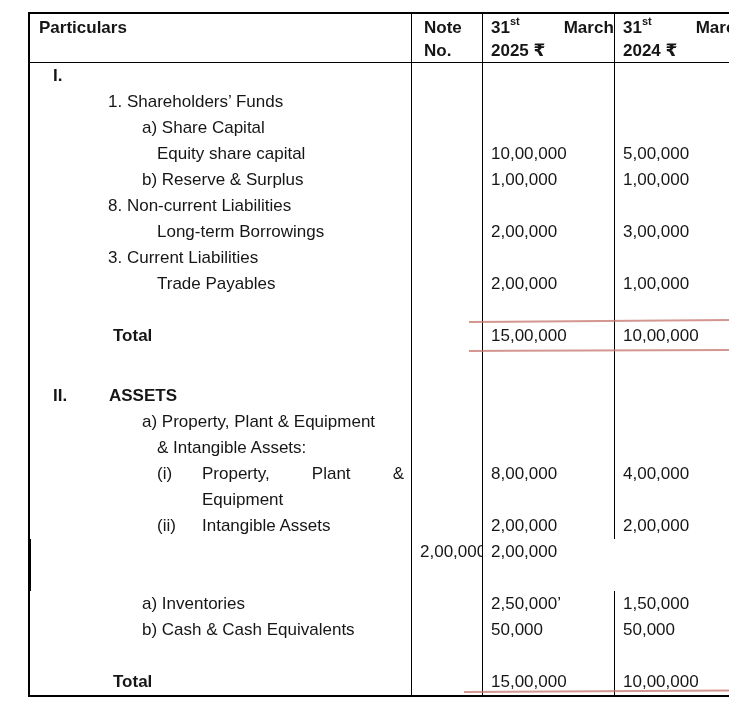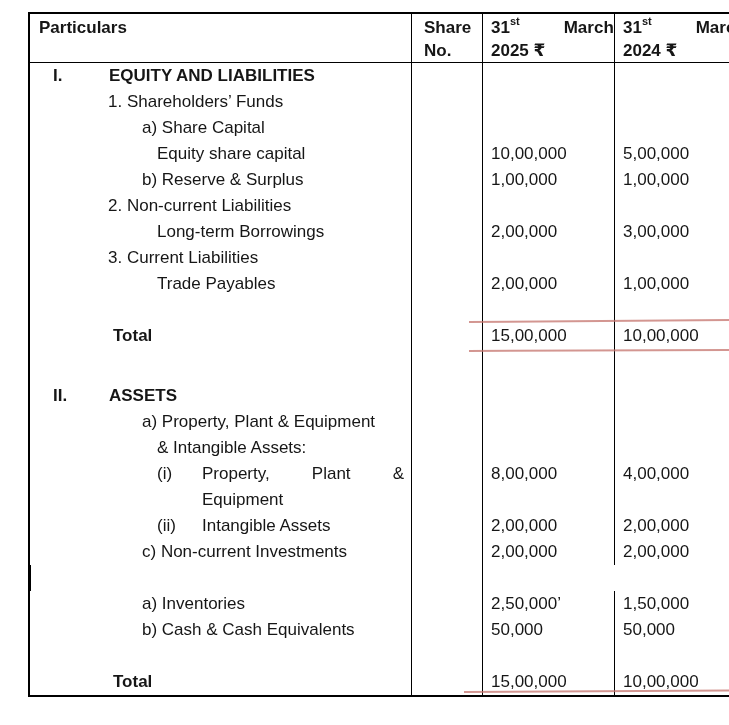--- a/index.html
+++ b/index.html
@@ -59,21 +59,21 @@
 </style>
 </head>
 <body style="background: rgb(255, 255, 255); color: rgb(22, 22, 22);">
 
 <div class="page">
   <div class="tbl">
 
     <div class="row header">
       <div class="c-part hdr">Particulars</div>
       <div class="c-note hdr">
-        <div>Share</div>
+        <div>Note</div>
         <div>No.</div>
       </div>
       <div class="c-a hdr">
         <div class="dateline">
           <span><span>31</span><sup>st</sup></span>
           <span>March,</span>
         </div>
         <div>2025 ₹</div>
       </div>
       <div class="c-b hdr">
@@ -82,21 +82,20 @@
           <span>March,</span>
         </div>
         <div>2024 ₹</div>
       </div>
     </div>
 
     <div id="tbody">
         <div class="row">
           <div class="c-part roman">
             <span class="rlabel">I.</span>
-            <span class="btext">EQUITY AND LIABILITIES</span>
           </div>
           <div class="c-note"></div>
           <div class="c-a"></div>
           <div class="c-b"></div>
         </div>
         <div class="row">
           <div class="c-part h1"><span>1. Shareholders’ Funds</span></div>
           <div class="c-note"></div>
           <div class="c-a"></div>
           <div class="c-b"></div>
@@ -113,21 +112,21 @@
           <div class="c-a">10,00,000</div>
           <div class="c-b">5,00,000</div>
         </div>
         <div class="row">
           <div class="c-part l2"><span>b) Reserve &amp; Surplus</span></div>
           <div class="c-note"></div>
           <div class="c-a">1,00,000</div>
           <div class="c-b">1,00,000</div>
         </div>
         <div class="row">
-          <div class="c-part h1"><span>2. Non-current Liabilities</span></div>
+          <div class="c-part h1"><span>8. Non-current Liabilities</span></div>
           <div class="c-note"></div>
           <div class="c-a"></div>
           <div class="c-b"></div>
         </div>
         <div class="row">
           <div class="c-part l3"><span>Long-term Borrowings</span></div>
           <div class="c-note"></div>
           <div class="c-a">2,00,000</div>
           <div class="c-b">3,00,000</div>
         </div>
@@ -210,21 +209,20 @@
         <div class="row">
           <div class="c-part enumrow">
             <span class="elabel">(ii)</span>
             <span>Intangible Assets</span>
           </div>
           <div class="c-note"></div>
           <div class="c-a">2,00,000</div>
           <div class="c-b">2,00,000</div>
         </div>
         <div class="row">
-          <div class="c-part l2"><span>c) Non-current Investments</span></div>
           <div class="c-note"></div>
           <div class="c-a">2,00,000</div>
           <div class="c-b">2,00,000</div>
         </div>
         <div class="row">
           <div class="c-note"></div>
           <div class="c-a"></div>
           <div class="c-b"></div>
         </div>
         <div class="row">

